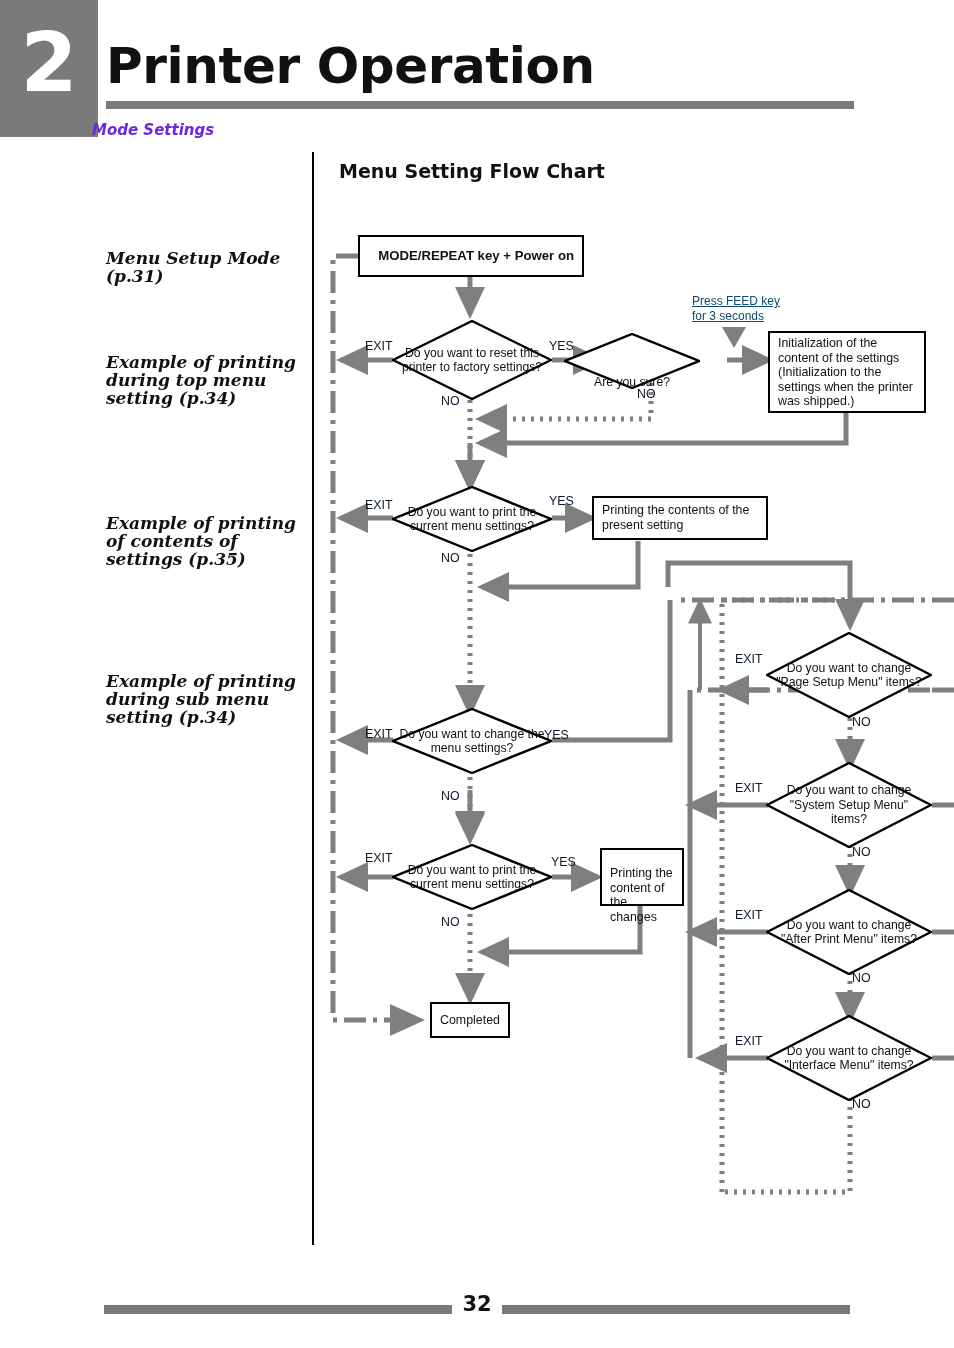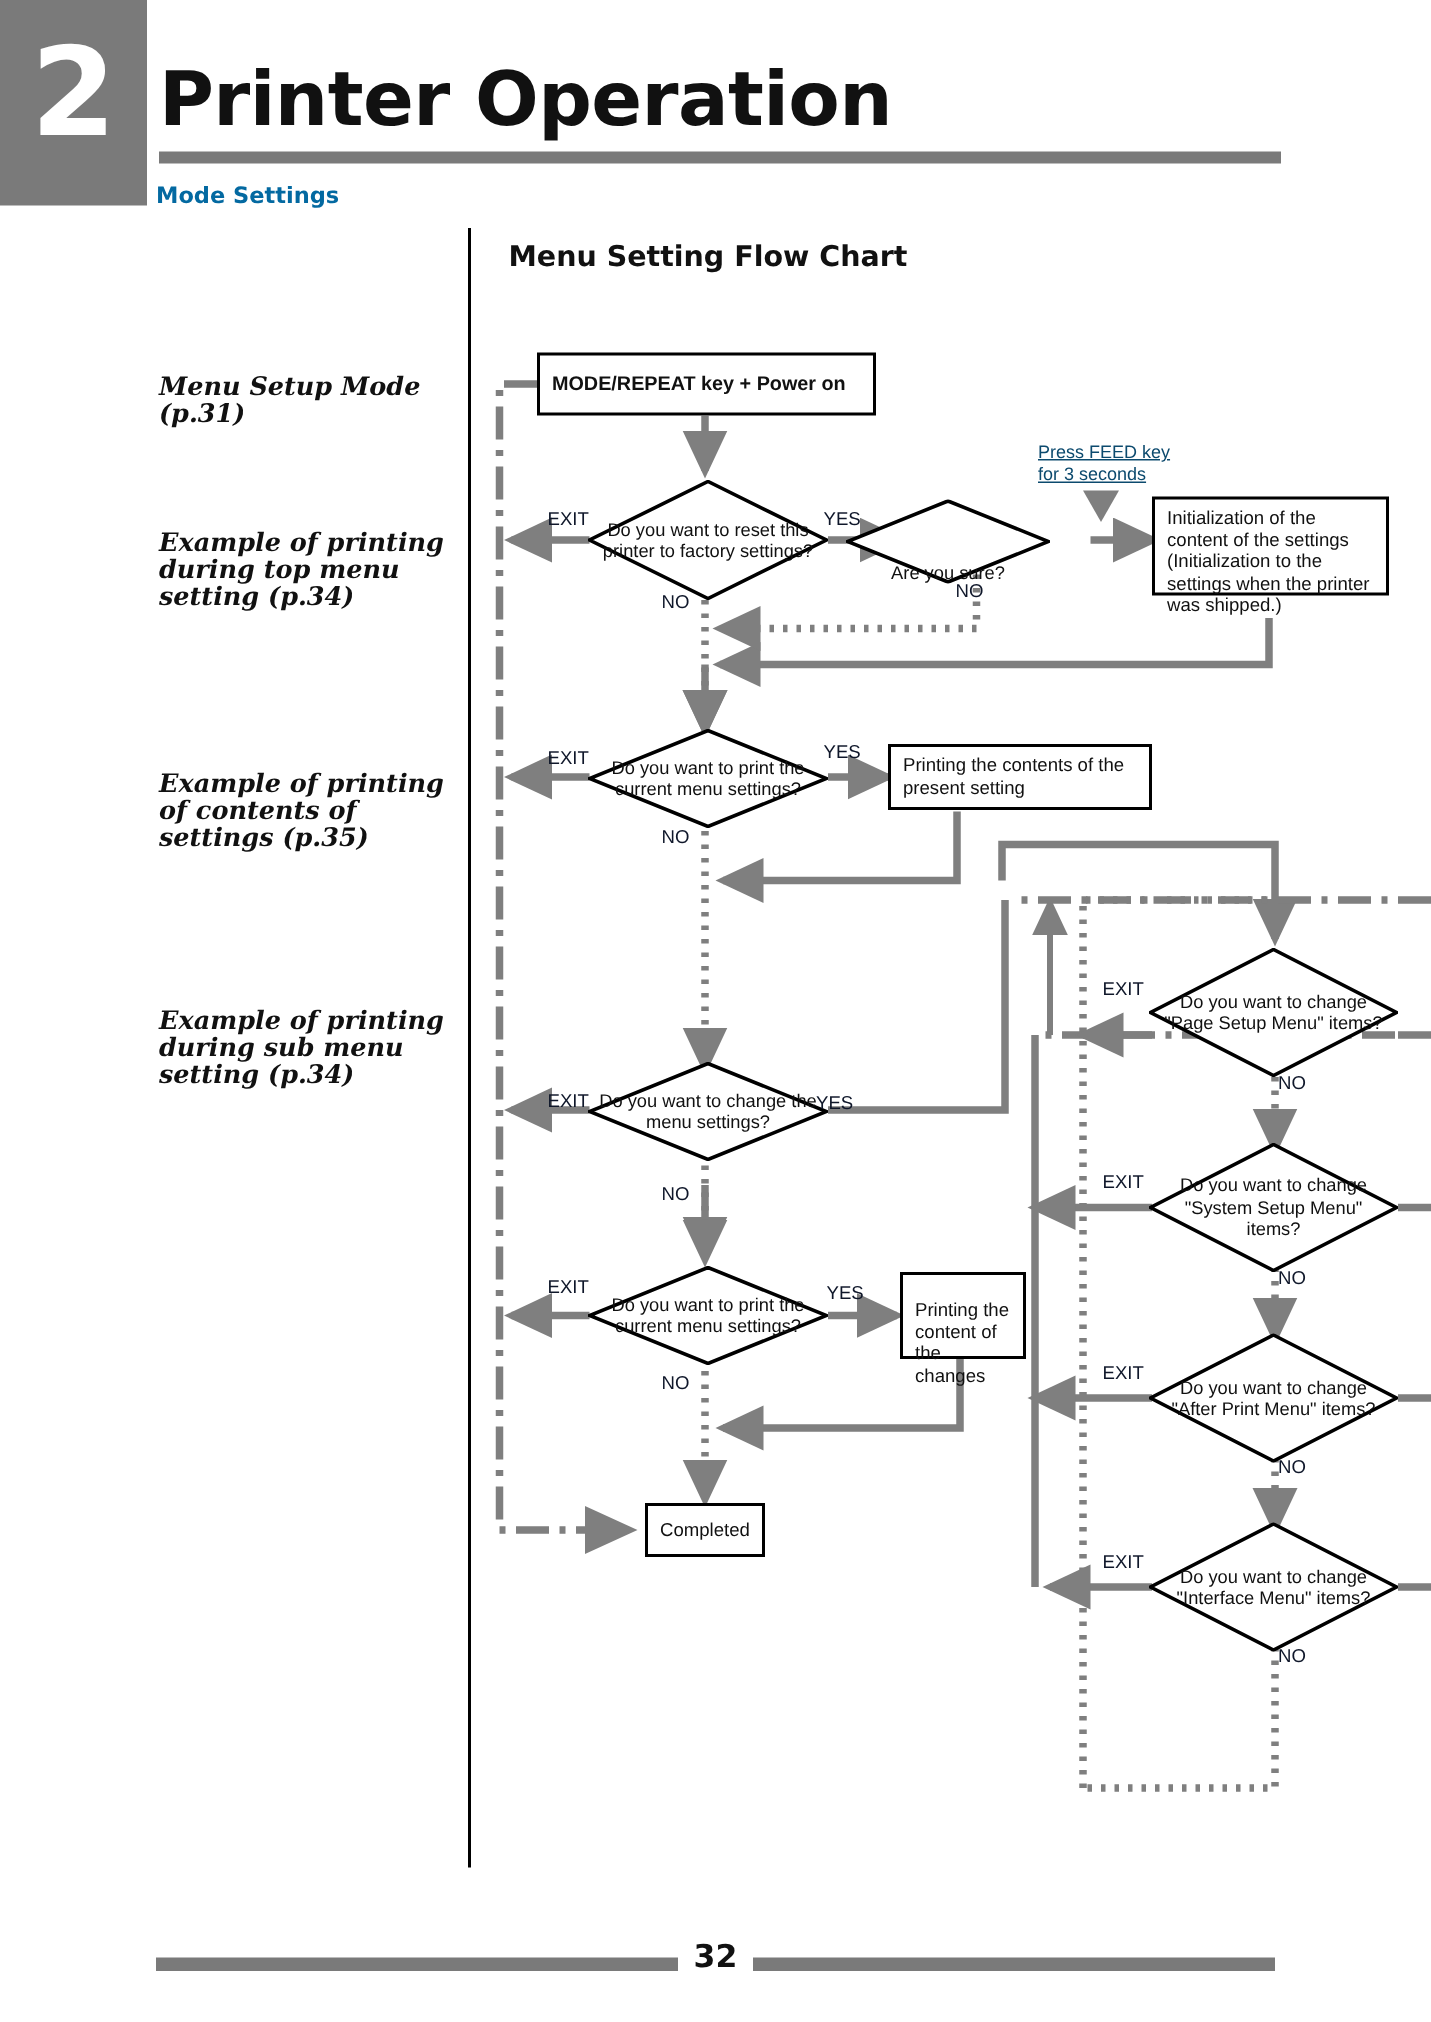--- a/index.html
+++ b/index.html
@@ -5,22 +5,22 @@
   html,body{margin:0;padding:0;background:#fff;}
   body{width:954px;height:1348px;position:relative;font-family:"Liberation Sans",sans-serif;color:#000;overflow:hidden;}
 
   
   #chapter-tab{position:absolute;left:0;top:0;width:98px;height:137px;background:#7a7a7a;}
   #chapter-number{position:absolute;left:0;top:22px;width:98px;text-align:center;
     font-family:"DejaVu Sans",sans-serif;font-weight:700;font-size:82px;line-height:82px;color:#fff;}
   #page-title{position:absolute;left:106px;top:44px;font-family:"DejaVu Sans",sans-serif;
     font-weight:700;font-size:50px;line-height:44px;letter-spacing:-0.4px;color:#111;}
   #title-rule{position:absolute;left:106px;top:101px;width:748px;height:8px;background:#7a7a7a;}
-  #section-label{position:absolute;left:104px;top:121px;font-family:"DejaVu Sans",sans-serif;
-    font-weight:700;font-size:15px;color:#0369a1;}
+  #section-label{position:absolute;left:92px;top:121px;font-family:"DejaVu Sans",sans-serif;
+    font-weight:700;font-size:15px;color:#6d28d9;font-style:italic;}
 
   
   #content-divider{position:absolute;left:312px;top:152px;width:2px;height:1093px;background:#000;}
   #chart-heading{position:absolute;left:339px;top:160px;font-family:"DejaVu Sans",sans-serif;
     font-weight:700;font-size:19px;color:#111;}
 
   
   .side-note{position:absolute;left:106px;width:210px;font-family:"DejaVu Serif",serif;
     font-style:italic;font-weight:700;font-size:17px;line-height:18px;color:#111;}
 
@@ -31,21 +31,21 @@
     font-family:"DejaVu Sans",sans-serif;font-weight:700;font-size:21px;color:#111;}
 
   
   #flowchart{position:absolute;left:0;top:0;width:954px;height:1348px;}
 
   .node{position:absolute;box-sizing:border-box;}
 
   
   .box{border:2px solid #000;background:#fff;display:flex;align-items:center;
        padding:4px 8px;font-size:12.4px;line-height:14.6px;color:#111;}
-  .box.bold{font-weight:700;justify-content:flex-start;font-size:13.2px;}
+  .box.bold{font-weight:700;justify-content:flex-end;font-size:13.2px;}
 
   
   .diamond{display:flex;align-items:center;justify-content:center;text-align:center;
            font-size:12.2px;line-height:14.4px;color:#111;}
   .diamond .dlabel{position:relative;z-index:2;padding:0 6px;}
   .diamond svg{position:absolute;left:0;top:0;}
 
   .edge-label{position:absolute;font-size:12.4px;color:#0f172a;white-space:nowrap;}
   .note-label{position:absolute;font-size:12px;line-height:14.6px;color:#0c4a6e;white-space:pre;text-decoration:underline;}
 </style>
@@ -179,21 +179,21 @@
   <span class="dlabel">Do you want to reset this printer to factory settings?</span>
 </div>
 
 <div class="node diamond" style="left:564px;top:333px;width:136px;height:56px;align-items:flex-end;">
   <svg width="136" height="56" viewBox="0 0 136 56">
       <polygon points="68,1 135,28 68,55 1,28" fill="#fff" stroke="#000" stroke-width="2.4"></polygon>
     </svg>
   <span class="dlabel">Are you sure?</span>
 </div>
 
-<div class="node box" style="left:768px;top:331px;width:158px;height:66px;align-items:flex-start;padding-top:5px;">
+<div class="node box" style="left:768px;top:331px;width:158px;height:82px;align-items:center;padding-top:5px;">
   <span>Initialization of the content of the settings (Initialization to the settings when the printer was shipped.)</span>
 </div>
 
 <div class="node diamond" style="left:392px;top:486px;width:160px;height:66px;">
   <svg width="160" height="66" viewBox="0 0 160 66">
       <polygon points="80,1 159,33 80,65 1,33" fill="#fff" stroke="#000" stroke-width="2.4"></polygon>
     </svg>
   <span class="dlabel">Do you want to print the current menu settings?</span>
 </div>
 

